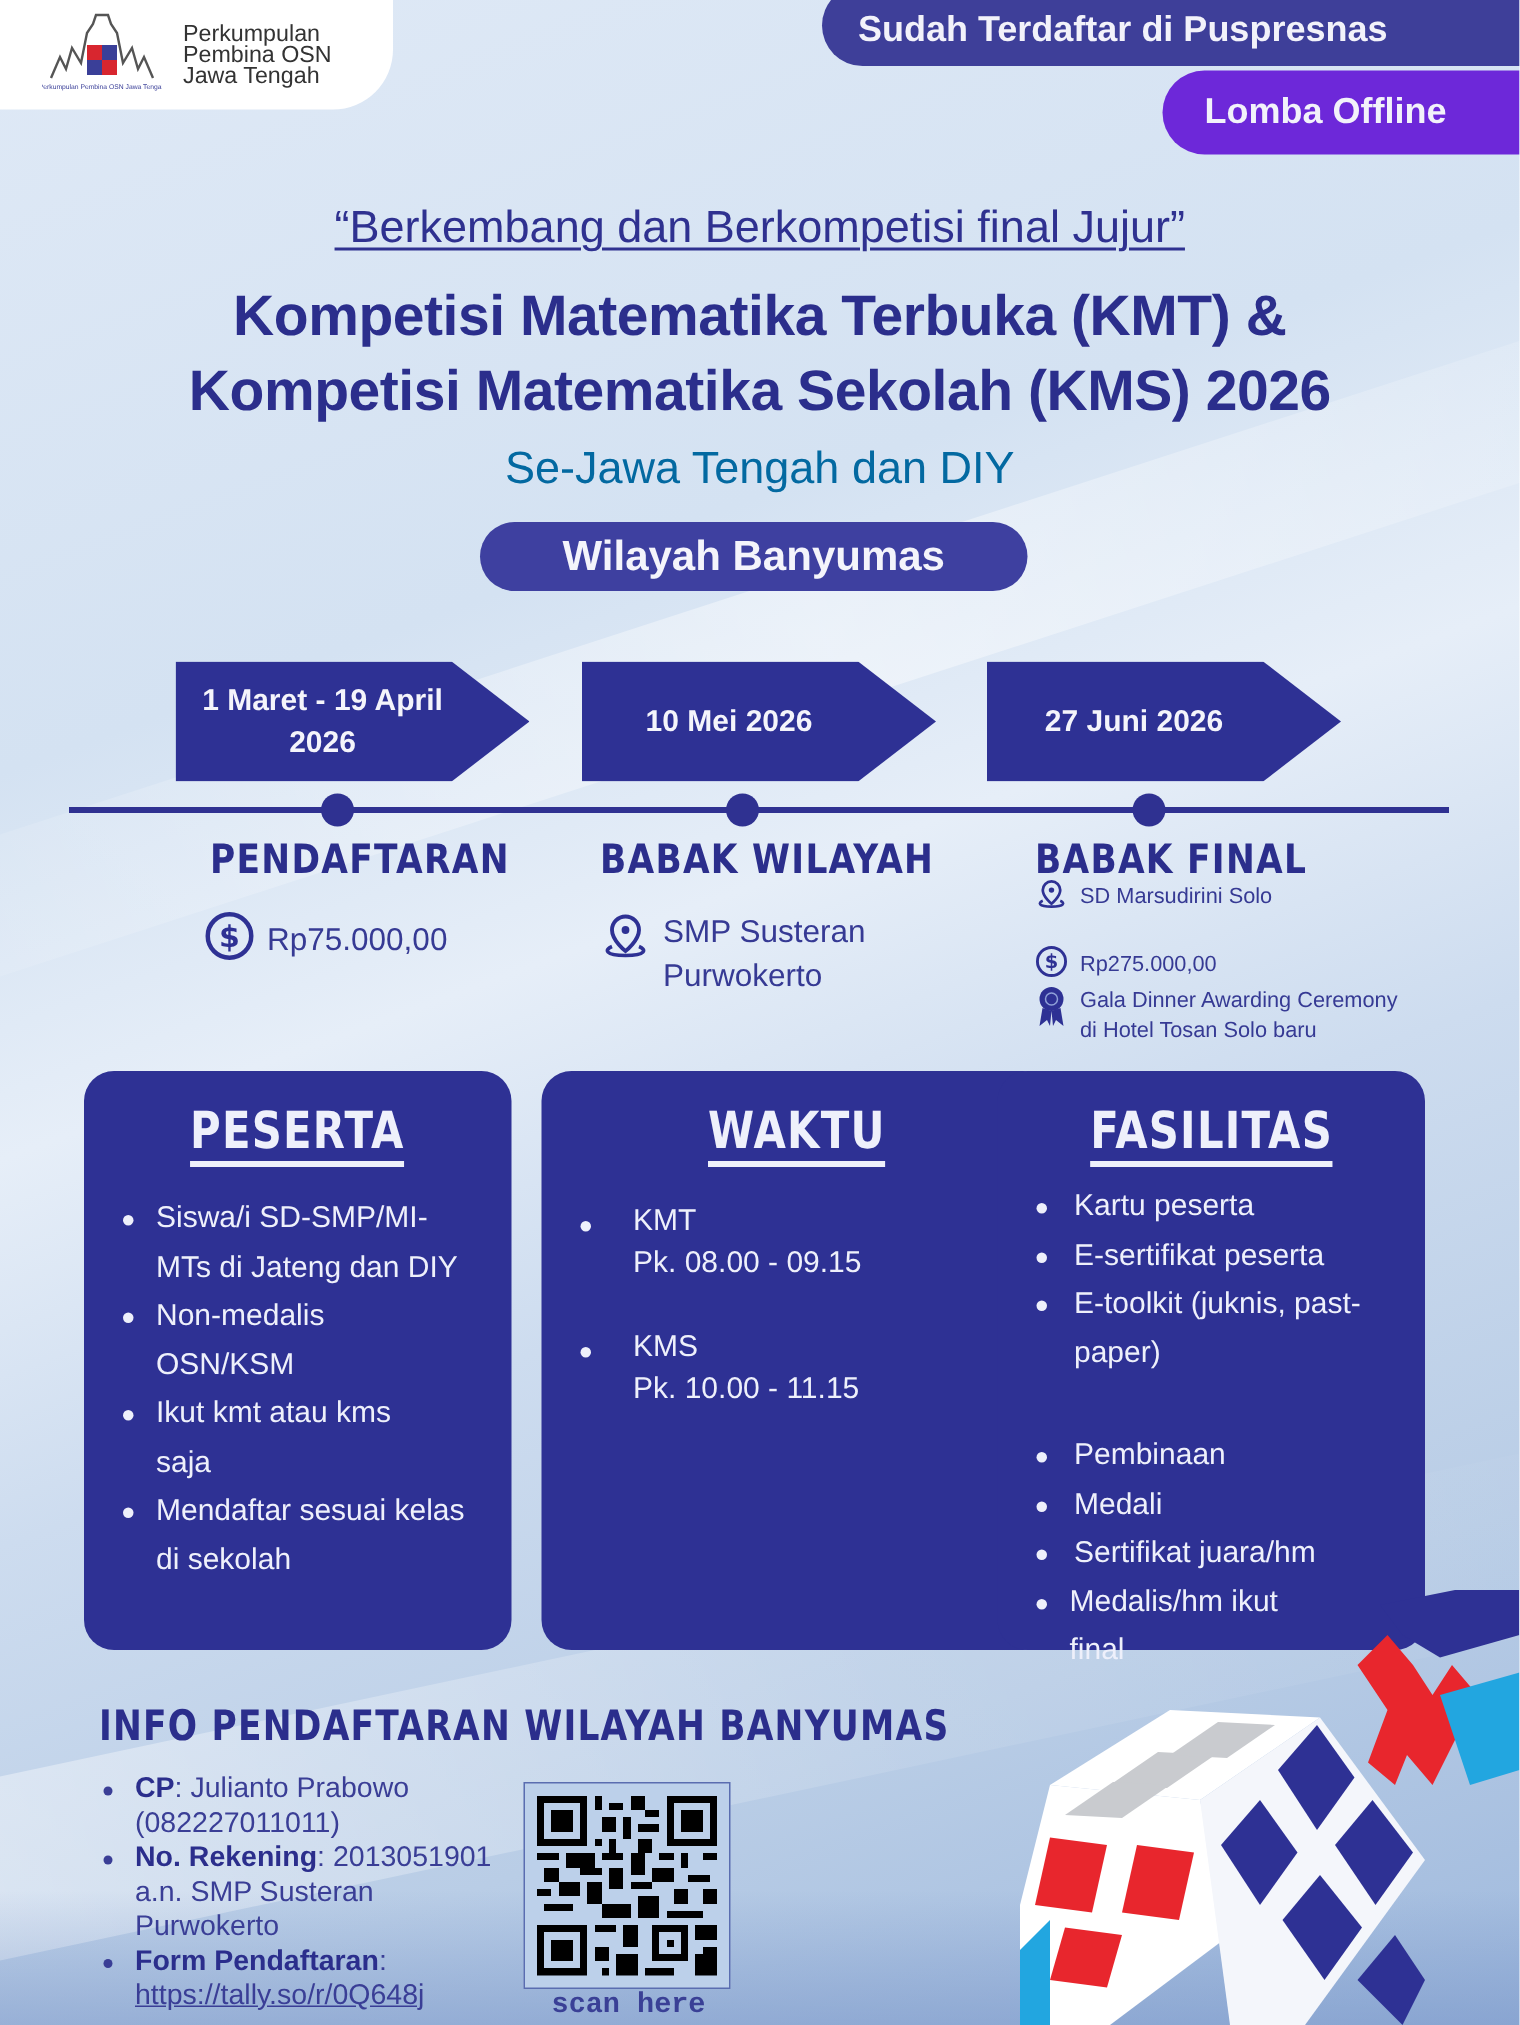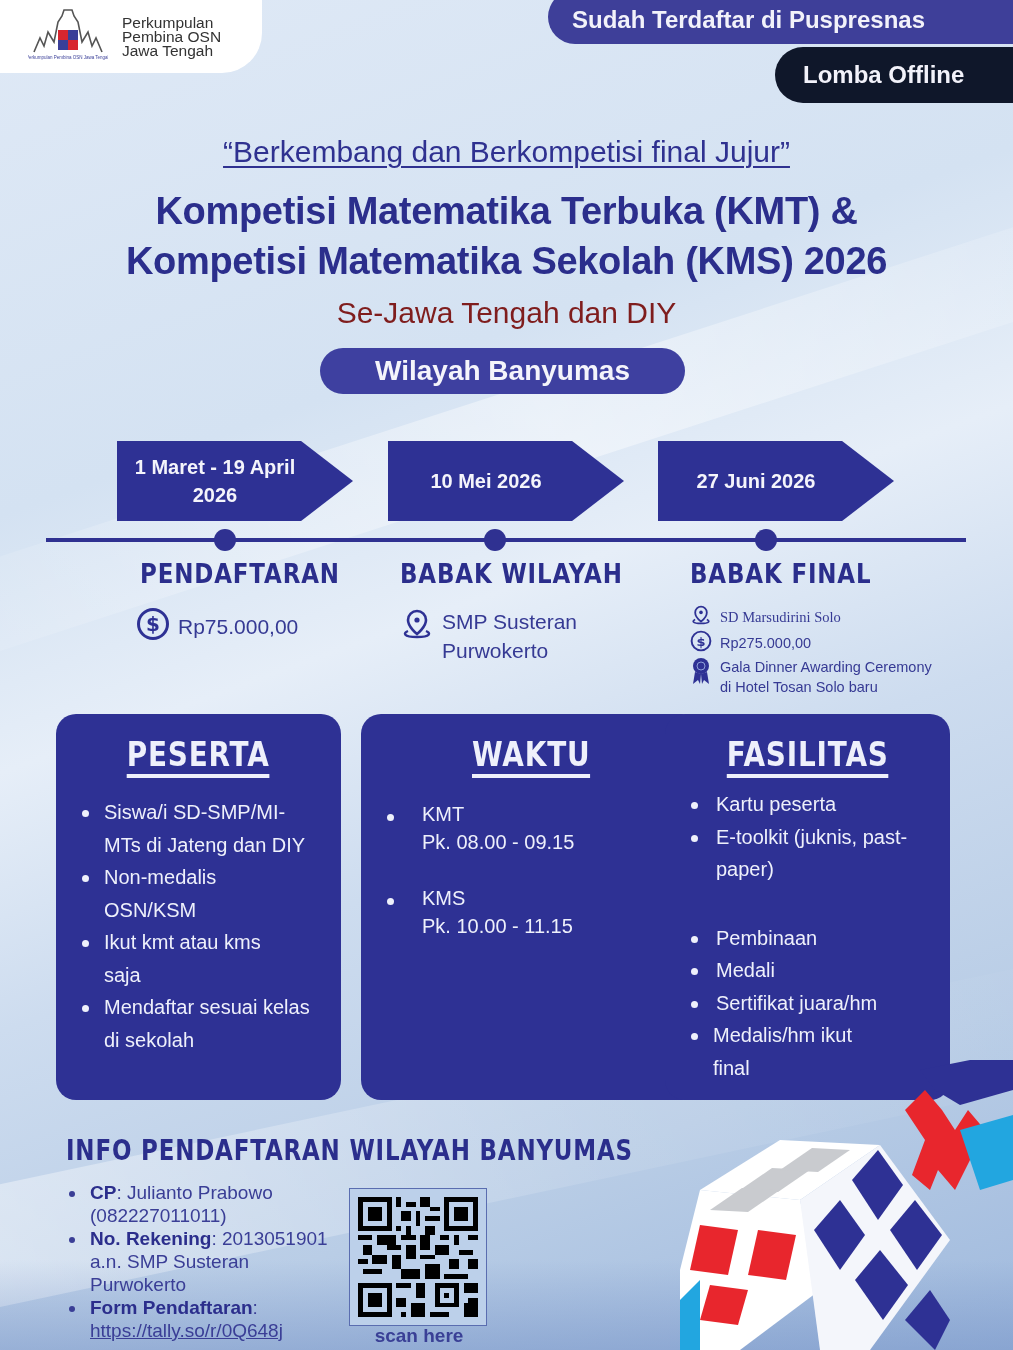--- a/index.html
+++ b/index.html
@@ -12,26 +12,26 @@
   }
   .sheen1 { position:absolute; left:-200px; top:380px; width:1500px; height:90px; background: linear-gradient(90deg, rgba(255,255,255,0) 0%, rgba(255,255,255,0.45) 50%, rgba(255,255,255,0) 100%); transform: rotate(-18deg); }
   .sheen2 { position:absolute; left:-300px; top:1090px; width:1500px; height:120px; background: linear-gradient(90deg, rgba(255,255,255,0.55) 0%, rgba(255,255,255,0.1) 60%, rgba(255,255,255,0) 100%); transform: rotate(-12deg); }
   .bottom-shade { position:absolute; left:0; top:1260px; width:1013px; height:90px; background: linear-gradient(180deg, rgba(120,150,200,0) 0%, rgba(110,140,195,0.45) 100%); }
 
   
   .logo-box { position:absolute; left:0; top:0; width:262px; height:73px; background:#fff; border-bottom-right-radius:40px; display:flex; align-items:center; padding-left:28px; gap:14px; }
   .logo-mark { width:80px; height:58px; position:relative; }
   .logo-text { font-size:15.5px; line-height:14px; color:#333; }
   .badge-top { position:absolute; right:0; top:-10px; width:465px; height:54px; background:#3e3f99; border-bottom-left-radius:30px; border-top-left-radius:30px; color:#f2f2fa; font-weight:bold; font-size:24px; display:flex; align-items:center; padding-left:24px; padding-top:6px; }
-  .badge-offline { position:absolute; right:0; top:47px; width:238px; height:56px; background:#0f172a; border-top-left-radius:30px; border-bottom-left-radius:30px; color:#f2f2fa; font-weight:bold; font-size:24px; display:flex; align-items:center; padding-left:28px; }
+  .badge-offline { position:absolute; right:0; top:47px; width:238px; height:56px; background:#6d28d9; border-top-left-radius:30px; border-bottom-left-radius:30px; color:#f2f2fa; font-weight:bold; font-size:24px; display:flex; align-items:center; padding-left:28px; }
 
   .tagline { position:absolute; left:0; width:1013px; top:135px; text-align:center; font-size:30px; color:#2f3190; }
   .tagline span { text-decoration: underline; text-decoration-thickness:2px; text-underline-offset:4px; }
   .title { position:absolute; left:0; width:1013px; top:186px; text-align:center; font-size:38px; font-weight:bold; color:#2b2e8c; line-height:50px; letter-spacing:-0.3px; }
-  .subtitle { position:absolute; left:0; width:1013px; top:296px; text-align:center; font-size:30px; color:#7f1d1d; }
+  .subtitle { position:absolute; left:0; width:1013px; top:296px; text-align:center; font-size:30px; color:#0369a1; }
   .region-pill { position:absolute; left:320px; top:348px; width:365px; height:46px; background:#3e40a0; border-radius:24px; color:#f4f4fb; font-weight:bold; font-size:28px; display:flex; align-items:center; justify-content:center; }
 
   
   .tl-line { position:absolute; left:46px; top:538px; width:920px; height:4px; background:#2f3191; }
   .tl-dot { position:absolute; width:22px; height:22px; border-radius:50%; background:#2f3191; top:529px; }
   .tl-arrow { position:absolute; top:441px; height:80px; background:#2e3194; color:#f4f4fb; font-weight:bold; font-size:20px; text-align:center; display:flex; align-items:center; padding-right:40px; line-height:28px; clip-path: polygon(0 0, 78% 0, 100% 50%, 78% 100%, 0 100%); }
   .tl-arrow .txt { width:100%; }
   .stage-title { position:absolute; font-size:27px; font-weight:bold; color:#2b2e8c; letter-spacing:1px; font-family:"DejaVu Sans", sans-serif; transform: scaleX(0.85); transform-origin:left; }
   .stage-row { position:absolute; display:flex; align-items:flex-start; gap:8px; color:#363a94; }
   .ico { display:inline-block; flex:none; }
@@ -45,21 +45,21 @@
   .card li::before { content:""; position:absolute; left:26px; top:14px; width:7px; height:7px; border-radius:50%; background:#eef0fb; }
 
   
   .info-title { position:absolute; left:66px; top:1134px; font-family:"DejaVu Sans", sans-serif; font-weight:bold; font-size:28px; color:#2b2e8c; letter-spacing:1px; transform:scaleX(0.82); transform-origin:left; }
   .info-list { position:absolute; left:66px; top:1181px; width:280px; list-style:none; }
   .info-list li { position:relative; padding-left:24px; font-size:19px; line-height:23px; color:#3a3e96; }
   .info-list li::before { content:""; position:absolute; left:3px; top:10px; width:6px; height:6px; border-radius:50%; background:#3a3e96; }
   .info-list b { color:#2b2e8c; }
   .info-list a { color:#3a3e96; text-decoration:underline; }
   .qr { position:absolute; left:349px; top:1188px; width:138px; height:138px; border:1px solid #5a6db0; background:#bcd0ea; padding:8px; }
-  .scan { position:absolute; left:349px; top:1325px; width:140px; text-align:center; font-weight:bold; font-size:19px; color:#3a4096; }
+  .scan { position:absolute; left:349px; top:1325px; width:140px; text-align:center; font-weight:bold; font-size:19px; color:#3a4096;font-family:Liberation Mono, monospace; }
 
   
   .cube { position:absolute; left:680px; top:1060px; width:333px; height:290px; overflow:hidden; }
 </style>
 </head>
 <body>
 
 <div class="sheen1"></div>
 <div class="sheen2"></div>
 <div class="bottom-shade"></div>
@@ -131,21 +131,21 @@
         <circle cx="17" cy="13" r="2.6" fill="#2e3194"></circle>
         <path d="M8 24 c-5 2 -5 6 9 6 s14 -4 9 -6" fill="none" stroke="#2e3194" stroke-width="2.4"></path>
       </svg>
   </span>
   <span>
       <span style="display:block;">SMP Susteran</span>
       <span style="display:block;">Purwokerto</span>
     </span>
 </div>
 
-<div class="stage-row" style="left:690px; top:604px; font-size:14.5px; align-items:center;font-family:Liberation Serif, serif;">
+<div class="stage-row" style="left:690px; top:585px; font-size:14.5px; align-items:center;">
   <span class="ico">
     <svg width="22" height="22" viewBox="0 0 34 34">
         <path d="M17 4 a9 9 0 0 1 9 9 c0 7 -9 14 -9 14 s-9 -7 -9 -14 a9 9 0 0 1 9 -9z" fill="none" stroke="#2e3194" stroke-width="2.8"></path>
         <circle cx="17" cy="13" r="2.8" fill="#2e3194"></circle>
         <path d="M8 24 c-5 2 -5 6 9 6 s14 -4 9 -6" fill="none" stroke="#2e3194" stroke-width="2.6"></path>
       </svg>
   </span>
   <span>SD Marsudirini Solo</span>
 </div>
 <div class="stage-row" style="left:690px; top:630px; font-size:14.5px; align-items:center;">
@@ -192,20 +192,21 @@
       <div>KMS</div>
       <div>Pk. 10.00 - 11.15</div>
     </li>
   </ul>
 </div>
 
 <div class="card" style="left:665px; width:285px;">
   <h2><span>FASILITAS</span></h2>
   <ul style="margin-top:10px; padding-right:30px;">
     <li style="padding-left:51px;">Kartu peserta</li>
+    <li style="padding-left:51px;">E-sertifikat peserta</li>
     <li style="padding-left:51px;">E-toolkit (juknis, past-paper)</li>
     <li style="padding-left:51px;margin-top:36px;">Pembinaan</li>
     <li style="padding-left:51px;">Medali</li>
     <li style="padding-left:51px;">Sertifikat juara/hm</li>
     <li style="padding-right:40px;">Medalis/hm ikut final</li>
   </ul>
 </div>
 
 <div class="info-title">INFO PENDAFTARAN WILAYAH BANYUMAS</div>
 <ul class="info-list">

